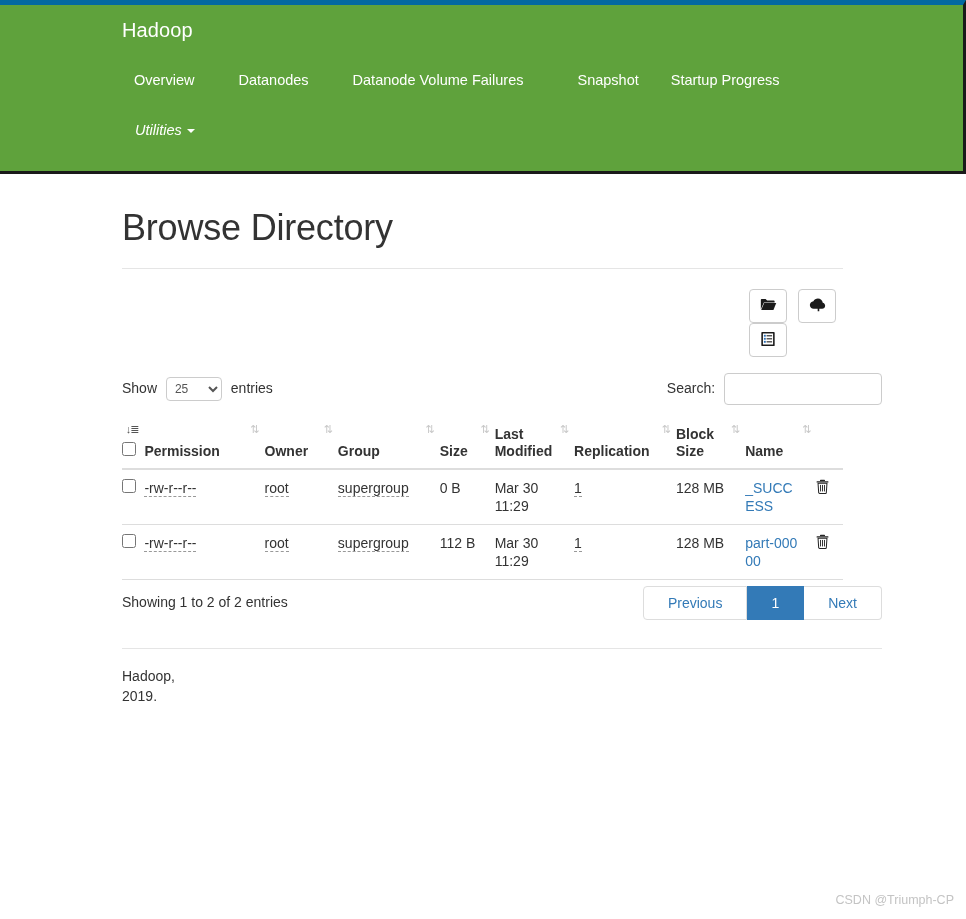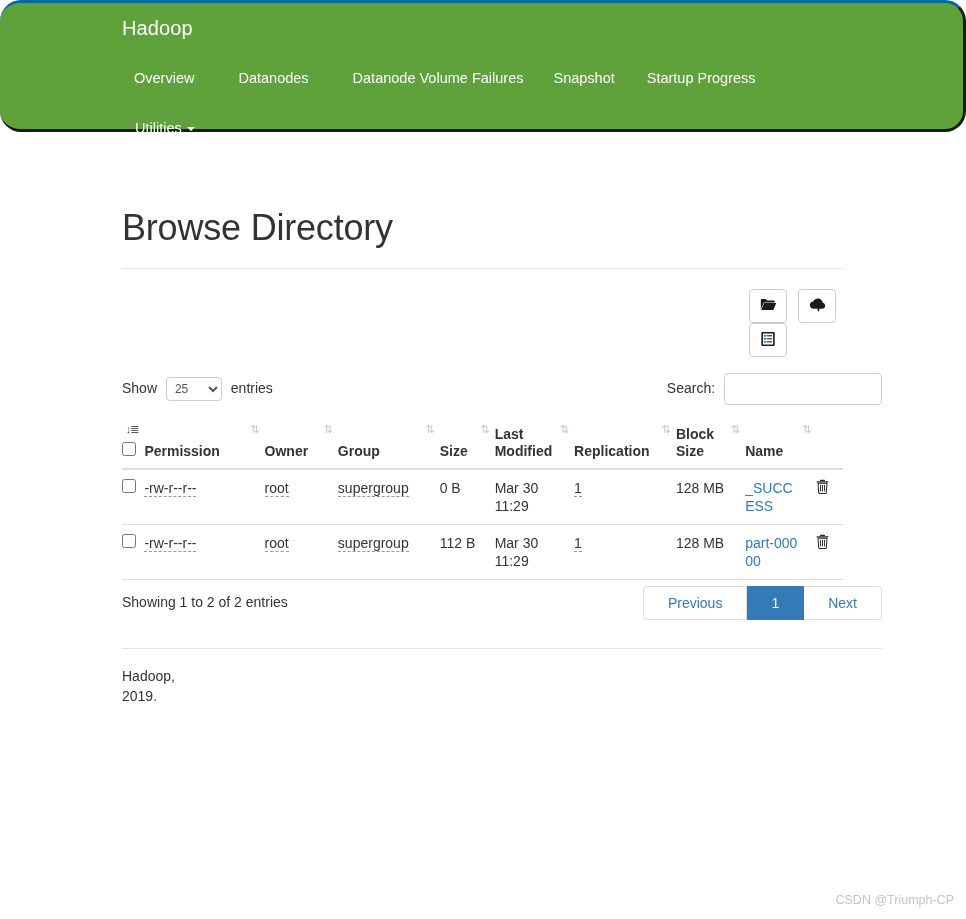--- a/index.html
+++ b/index.html
@@ -10,26 +10,25 @@
     font-family: "Liberation Sans", sans-serif;
     overflow: hidden;
   }
   body { position: relative; }
 
   
   .navbar {
     position: absolute;
     left: 0; top: 0;
     width: 966px;
-    height: 132px;
+    height: 174px;
     background: #5fa23c;
-    border-top: 3px solid #0369a1;
+    border-top: 5px solid #0369a1;
     border-bottom: 3px solid #1a1a1a;
     border-right: 3px solid #1a1a1a;
-    border-radius: 21px;
   }
   .brand {
     position: absolute;
     left: 122px; top: 13px;
     color: #ffffff;
     font-size: 20px;
     line-height: 24px;
     letter-spacing: 0.1px;
     cursor: pointer;
   }
@@ -37,32 +36,33 @@
     position: absolute;
     left: 134px; top: 64px;
     display: flex;
     align-items: center;
   }
   .nav-row2 {
     position: absolute;
     left: 135px; top: 114px;
     display: flex;
     align-items: flex-start;
+    font-style: italic;
   }
   .nav-link {
     color: #ffffff;
     font-size: 14.5px;
     line-height: 22px;
     text-decoration: none;
     cursor: pointer;
     white-space: nowrap;
   }
   .nav-row1 .nav-link { margin-right: 44px; }
   .nav-row1 .nav-link:nth-child(3) { margin-right: 30px; }
-  .nav-row1 .nav-link:nth-child(4) { margin-right: 32px; }
+  .nav-row1 .nav-link:nth-child(4) { margin-right: 32px; margin-left: 24px; }
   .caret {
     display: inline-block;
     width: 0; height: 0;
     margin-left: 5px;
     vertical-align: 2px;
     border-left: 4px solid transparent;
     border-right: 4px solid transparent;
     border-top: 4px solid #ffffff;
   }
 

